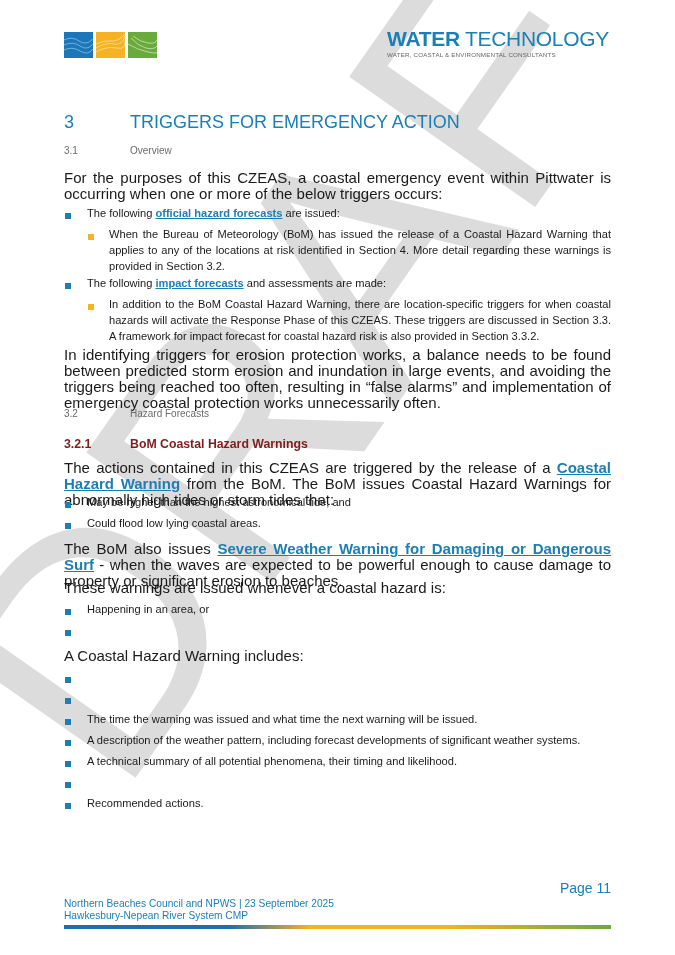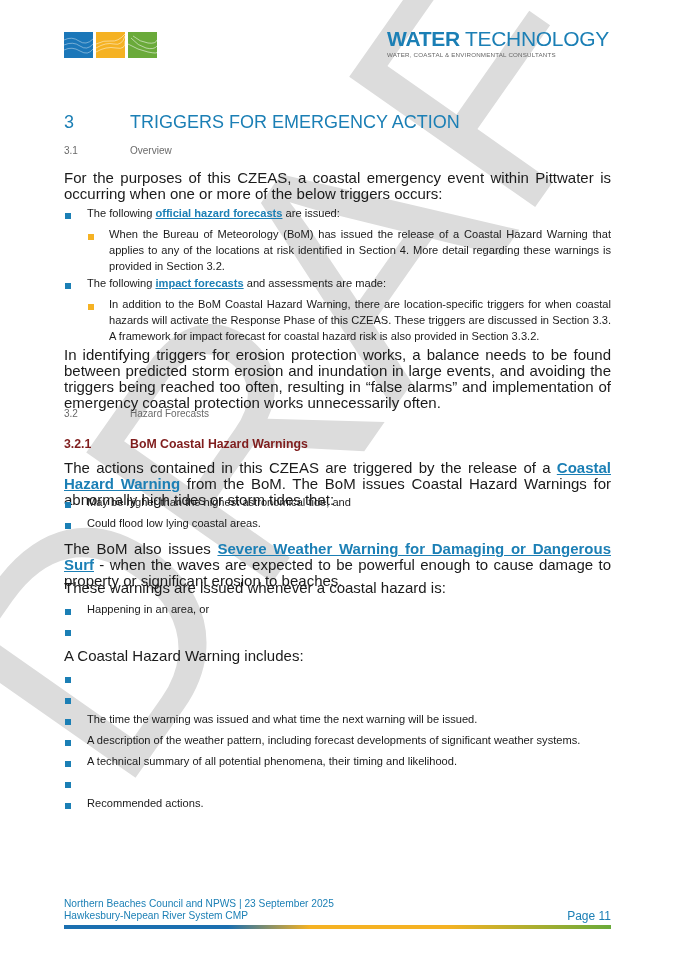--- a/index.html
+++ b/index.html
@@ -27,21 +27,21 @@
 
   .para { position:absolute; left:64px; width:547px; font-size:15px; line-height:16px; text-align:justify; }
   .bl { position:absolute; left:87px; width:524px; font-size:11.1px; line-height:16px; }
   .bl.sub { left:109px; width:502px; text-align:justify; }
   .bullet { position:absolute; width:6px; height:6px; background:#1b7fb5; }
   .bullet.orange { background:#f5b223; }
   a.link { color:#1b7fb5; font-weight:bold; text-decoration:underline; }
 
   
   .footer-l { position:absolute; left:64px; top:898px; font-size:10.2px; line-height:11.5px; color:#1b7fb5; }
-  .footer-r { position:absolute; right:64px; top:909px; font-size:12px; color:#1b7fb5; }
+  .footer-r { position:absolute; right:64px; top:880px; font-size:14px; color:#1b7fb5; }
   .footer-bar { position:absolute; left:64px; top:925px; width:547px; height:4px;
      background:linear-gradient(to right,#1b6fb0 0%,#1b6fb0 30%,#f5b223 45%,#f5b223 70%,#6aaa3a 100%); }
 </style>
 </head>
 <body>
 
 <svg class="watermark" viewBox="0 0 675 955">
   <text x="0" y="0" font-family="Liberation Sans, sans-serif" font-size="330" fill="#dcdcdc" transform="translate(120,800) rotate(-55)">DRAFT</text>
 </svg>
 

